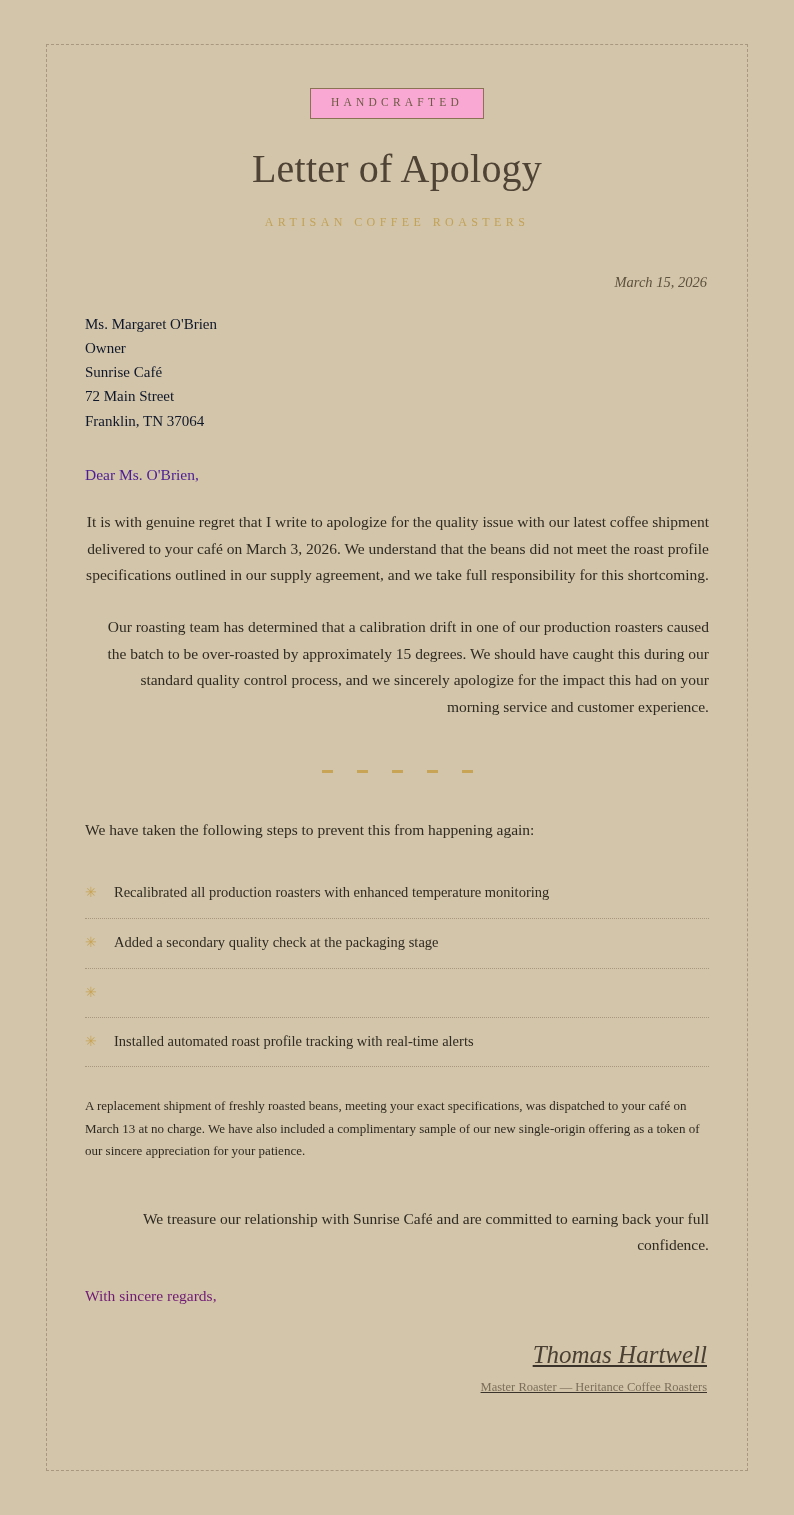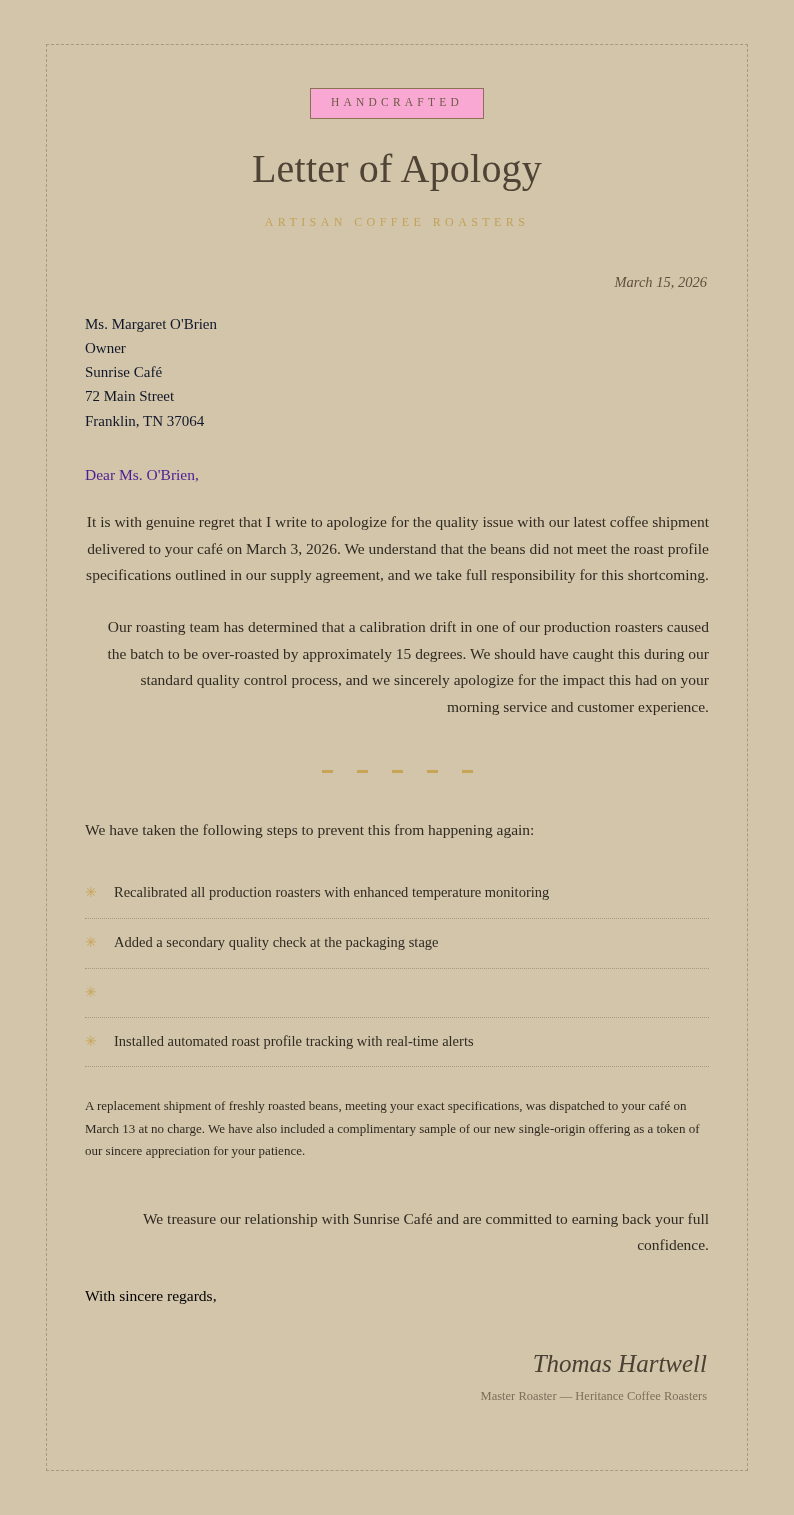--- a/index.html
+++ b/index.html
@@ -158,28 +158,29 @@
     margin-top: 43px;
     font-size: 15.5px;
     line-height: 1.72;
     color: #2f2a22;
     text-align: right;
   }
   .regards {
     margin-top: 24px;
     font-size: 15.5px;
     line-height: 1.72;
-    color: #000000;
+    color: #701a75;
   }
 
   
   .signature-block {
-    margin-top: 40px;
+    margin-top: 31px;
     text-align: right;
     padding-right: 2px;
+    text-decoration: underline;
   }
   .signature-name {
     font-size: 25px;
     font-style: italic;
     color: #4a4034;
     line-height: 1.1;
   }
   .signature-role {
     margin-top: 12px;
     font-size: 12.5px;

